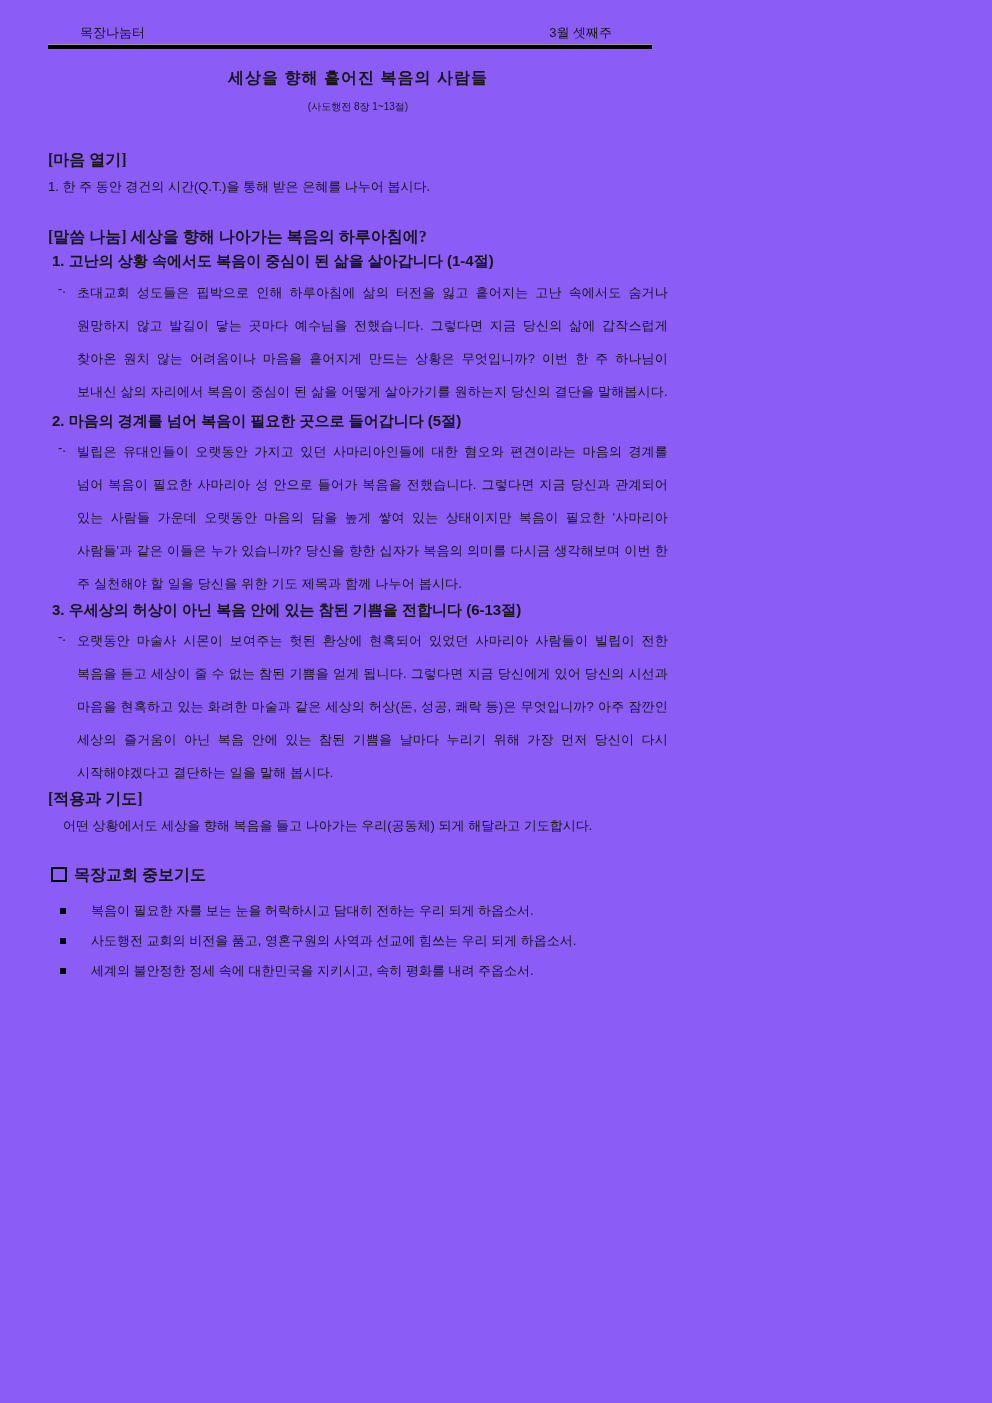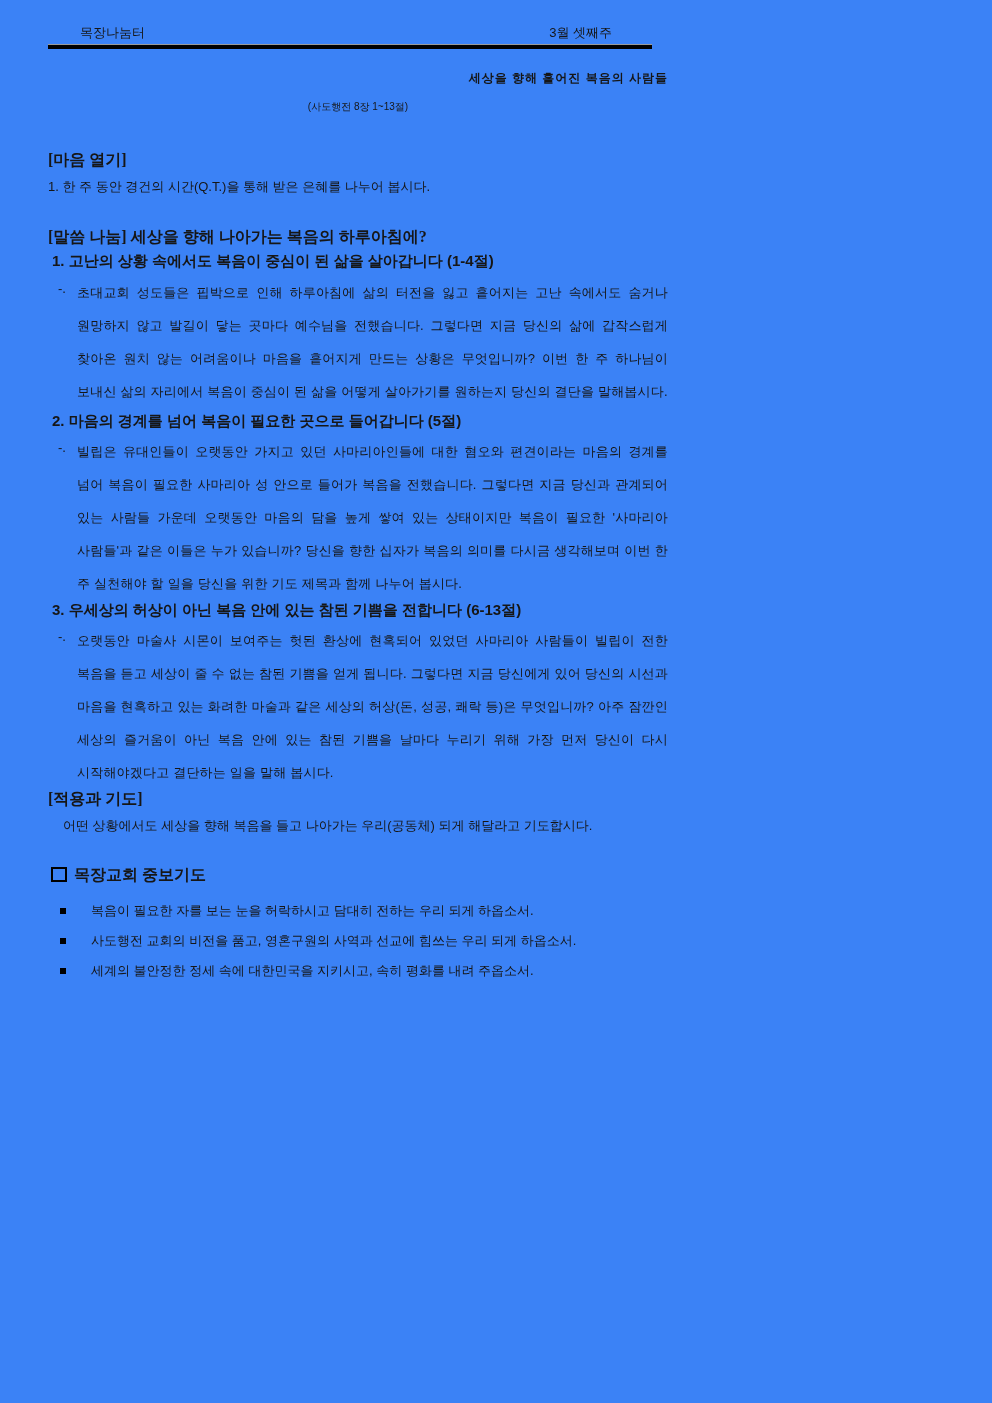--- a/index.html
+++ b/index.html
@@ -2,32 +2,32 @@
 <html><head>
 <meta charset="utf-8">
 <style>
   html, body { margin: 0; padding: 0; }
   body {
     width: 992px; height: 1403px;
     background: #ffffff;
     color: #161616;
     font-family: "Liberation Sans", "DejaVu Sans", sans-serif;
   }
-  .page { position: relative; width: 992px; height: 1403px; background: #3b82f6; overflow: hidden; }
+  .page { position: relative; width: 992px; height: 1403px; background: #8b5cf6; overflow: hidden; }
   .content { position: absolute; left: 48px; top: 0; width: 620px; }
 
   
   .hdr { padding-top: 25px; width: 604px; display: flex; justify-content: space-between; align-items: flex-end; }
   .hdr span { font-size: 13px; line-height: 16px; }
   .hdr .hdr-left { margin-left: 32px; }
   .hdr .hdr-right { margin-right: 40px; }
   .rule { margin-top: 3px; width: 604px; height: 5px; background: #000; border-top: 1px solid #9a9a9a; box-sizing: border-box; }
 
   
-  .title { margin-top: 17px; width: 620px; text-align: right; font-size: 12px; line-height: 24px; font-weight: bold; letter-spacing: 1px; }
+  .title { margin-top: 17px; width: 620px; text-align: center; font-size: 16px; line-height: 24px; font-weight: bold; letter-spacing: 1px; }
   .subtitle { margin-top: 8px; width: 620px; text-align: center; font-size: 10px; line-height: 17px; }
 
   
   .h2 { font-size: 16px; line-height: 19px; font-weight: bold; font-family: Liberation Serif, serif; }
   .h2.open { margin-top: 35px; }
   .h2.word { margin-top: 31px; }
   .h2.apply { margin-top: 0px; }
   .h2.inter { margin-top: 30px; display: flex; align-items: center; }
 
   .open-item { margin-top: 8px; font-size: 13px; line-height: 19px; }

